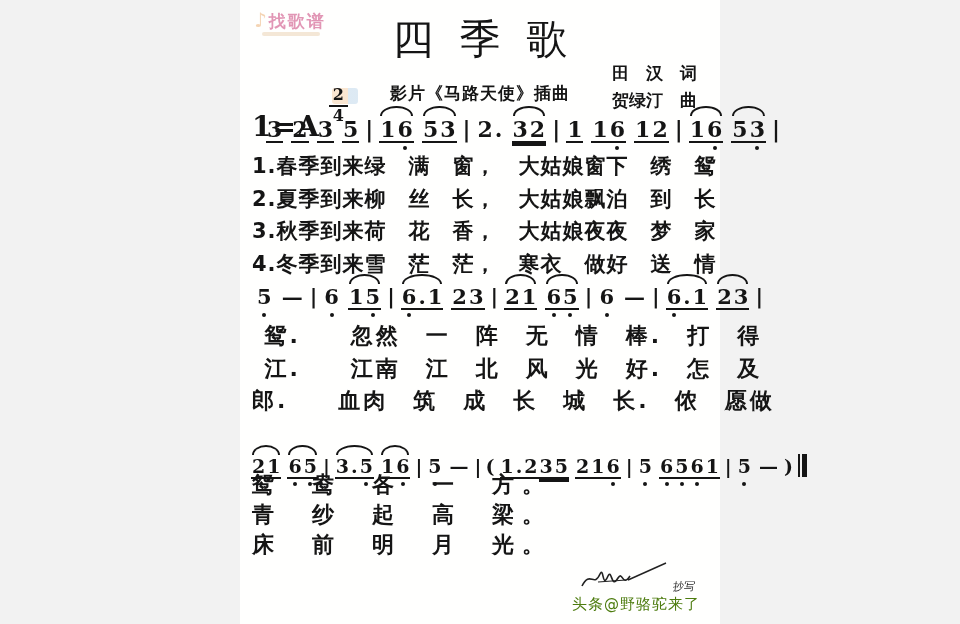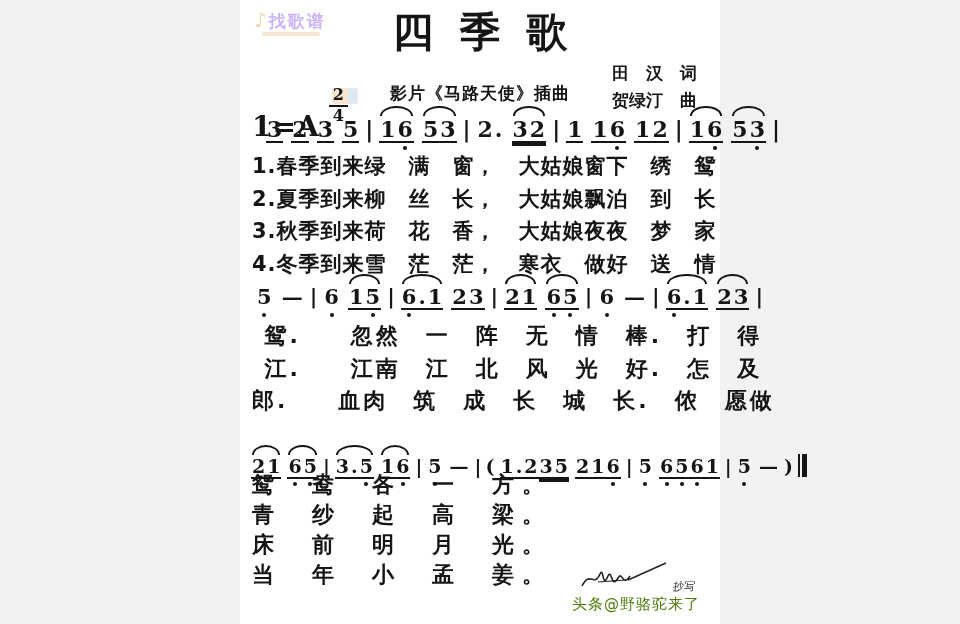--- a/index.html
+++ b/index.html
@@ -3,27 +3,27 @@
 <meta charset="utf-8">
 <style>
   html,body{margin:0;padding:0;}
   .canvas{position:relative;width:960px;height:624px;background:#f2f2f2;overflow:hidden;
           font-family:"DejaVu Sans",sans-serif;color:#151515;}
   .sheet{position:absolute;left:240px;top:0;width:480px;height:624px;background:#fffffe;}
 
   
   .wm{position:absolute;left:14px;top:10px;opacity:.45;display:flex;align-items:flex-start;}
   .wm .note{color:#e8a25c;font-size:20px;line-height:1;margin-right:2px;}
-  .wm .txt{color:#8b5cf6;font-size:17px;font-weight:bold;letter-spacing:2px;}
+  .wm .txt{color:#be185d;font-size:17px;font-weight:bold;letter-spacing:2px;}
   .wm .sub{position:absolute;left:8px;top:22px;width:58px;height:4px;background:#e7cba6;border-radius:2px;}
   .wm2{position:absolute;left:92px;top:88px;width:26px;height:16px;opacity:.35;
        background:linear-gradient(90deg,#f0b87e 60%,#9ec2e0 60%);border-radius:3px;}
 
-  .title{position:absolute;top:5px;left:0;width:100%;text-align:center;
-         font-size:41px;font-weight:bold;letter-spacing:26px;padding-left:26px;box-sizing:border-box;}
+  .title{position:absolute;top:12px;left:0;width:100%;text-align:center;
+         font-size:41px;font-weight:normal;letter-spacing:26px;padding-left:26px;box-sizing:border-box;}
 
   .keyrow{position:absolute;top:66px;left:12px;display:flex;align-items:center;
           font-family:"DejaVu Serif",serif;font-weight:bold;}
   .keysig{font-size:28px;letter-spacing:1px;margin-top:44px;}
   .meter{display:inline-flex;flex-direction:column;align-items:center;font-size:16px;
          line-height:1.05;margin-left:9px;transform:translateY(1px);}
   .meter .num{border-bottom:2px solid #151515;padding:0 4px 1px;}
   .meter .den{padding-top:1px;}
 
   .subtitle{position:absolute;top:82px;left:0;width:100%;text-align:center;
@@ -275,21 +275,20 @@
           <span class="nt u0">—</span>
         </span>
         <span class="paren">)</span>
         <span class="endbar"></span>
       </div>
 
     <div class="lyrics blk3">
       <div>鸳　鸯　各　一　方。</div>
       <div>青　纱　起　高　梁。</div>
       <div>床　前　明　月　光。</div>
-      <div>当　年　小　孟　姜。</div>
     </div>
 
     <div class="sig">
       <svg width="92" height="34" viewBox="0 0 92 34">
         <path d="M4 26 C12 10, 16 28, 22 14 C26 6, 24 30, 30 16 C34 8, 33 30, 40 18 C45 10, 44 28, 52 16" stroke="#222" stroke-width="1.6" fill="none"></path>
         <path d="M20 22 L48 20" stroke="#222" stroke-width="1.2" fill="none"></path>
         <path d="M50 20 L88 3" stroke="#222" stroke-width="1.4" fill="none"></path>
       </svg>
       <span class="note-label">抄写</span>
     </div>

